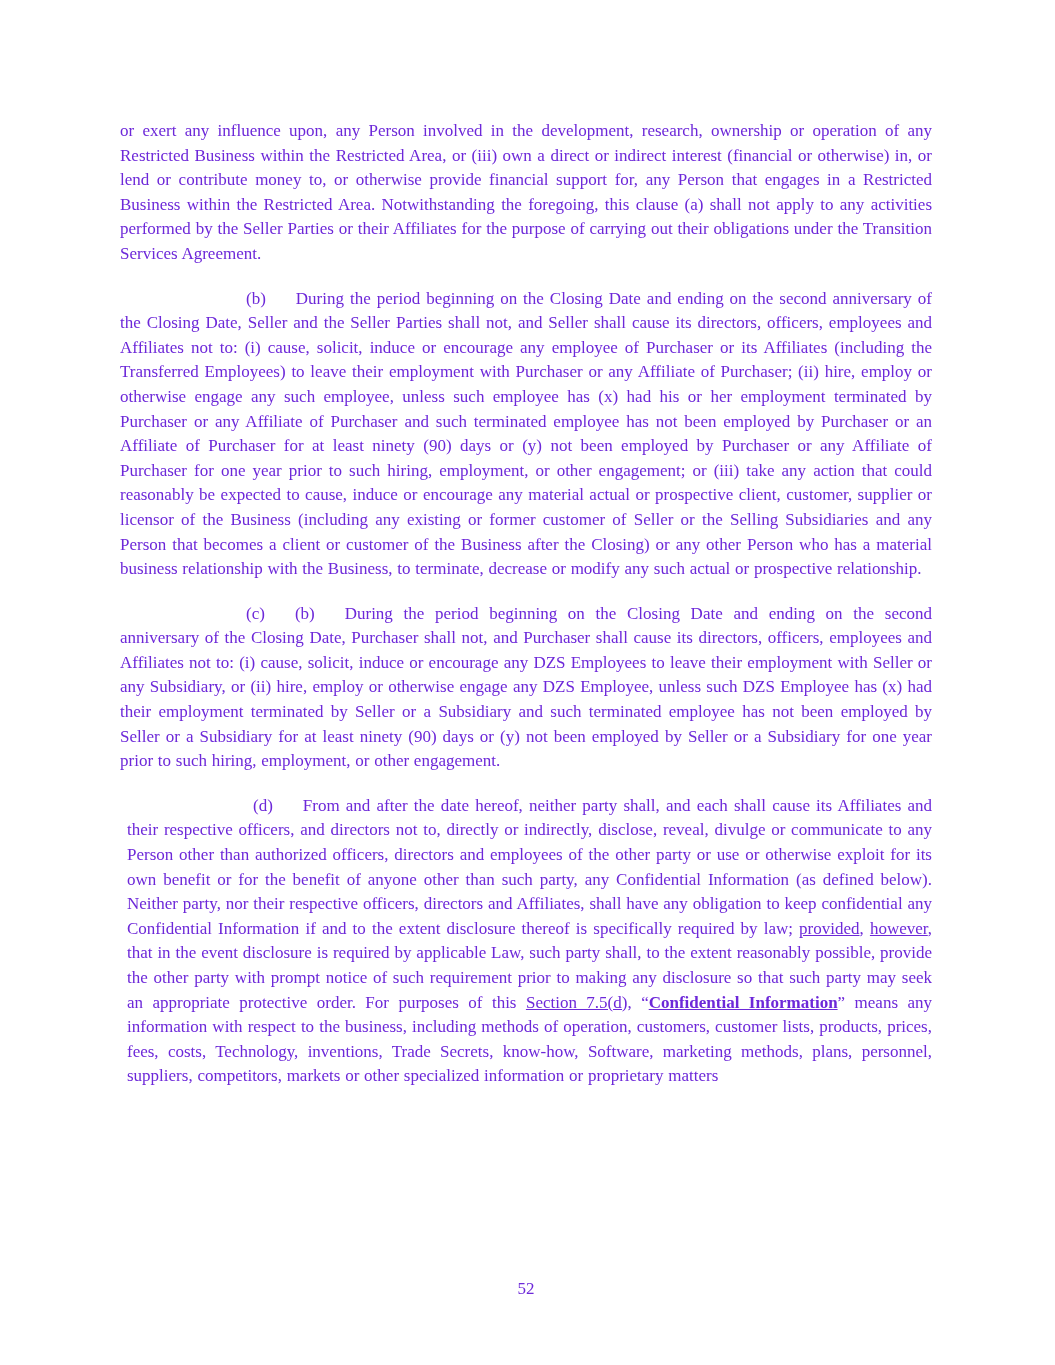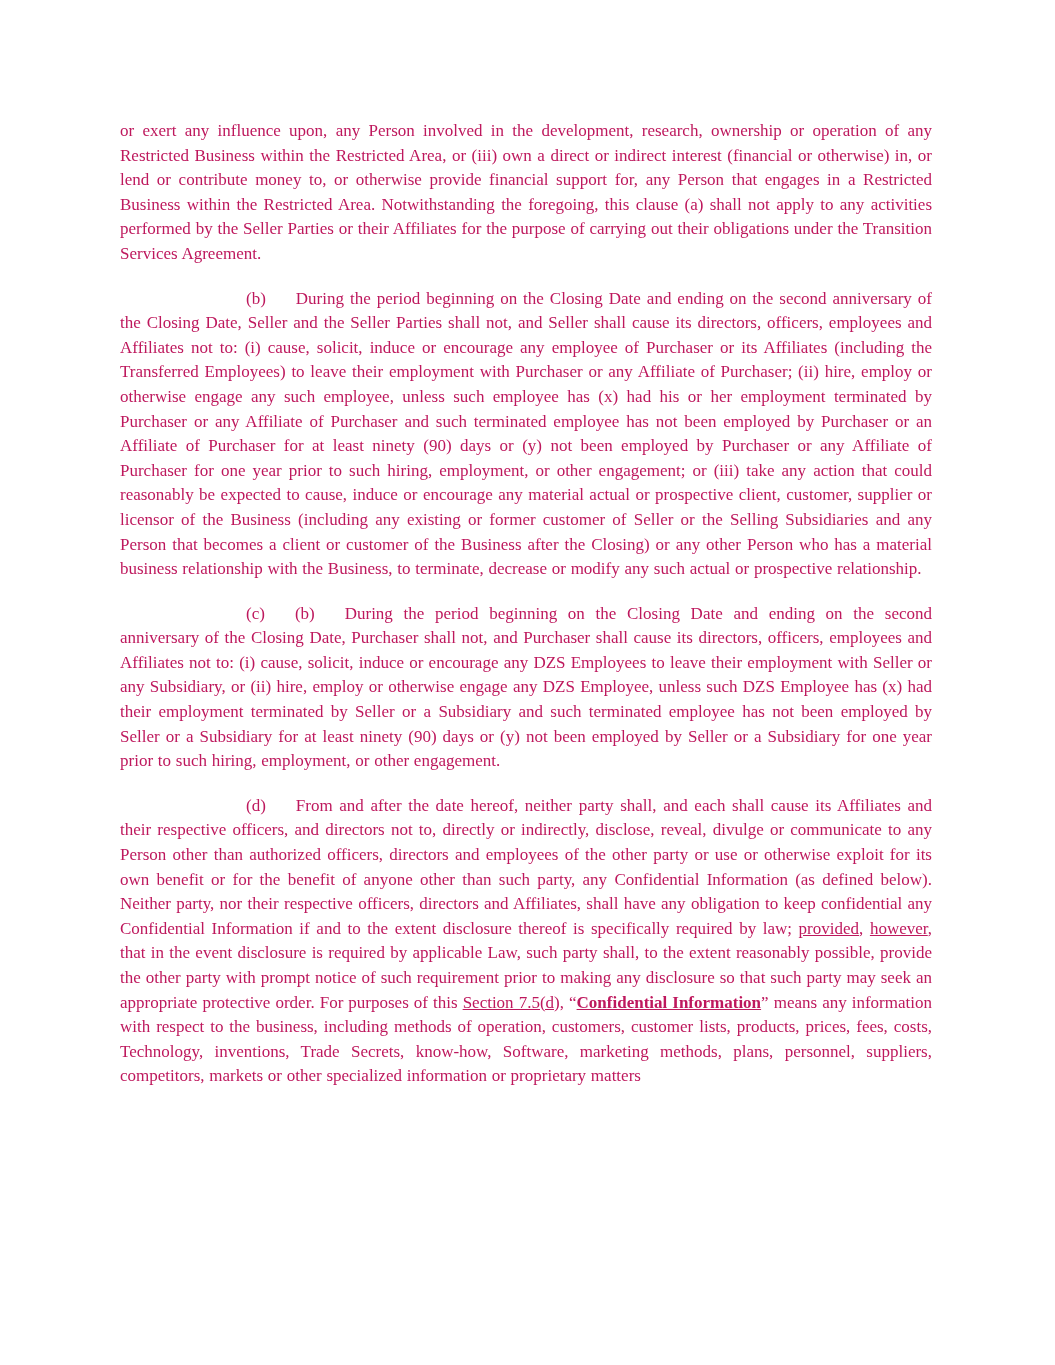--- a/index.html
+++ b/index.html
@@ -5,21 +5,21 @@
   html, body {
     margin: 0;
     padding: 0;
     background: #ffffff;
   }
   .page {
     position: relative;
     width: 1055px;
     height: 1365px;
     background: #ffffff;
-    color: #be185d;
+    color: #6d28d9;
     font-family: "Liberation Serif", "DejaVu Serif", serif;
     overflow: hidden;
   }
   .text-block {
     position: absolute;
     left: 120px;
     top: 119px;
     width: 812px;
   }
   .para {
@@ -28,20 +28,21 @@
     text-align: justify;
     margin: 0 0 20px 0;
     word-spacing: 0.5px;
   }
   .para.indented {
     text-indent: 126px;
     font-family: Liberation Serif, serif;
   }
   .para:last-child {
     margin-bottom: 0;
+    margin-left: 7px;
   }
   .run-u { text-decoration: underline; }
   .run-b { font-weight: bold; }
   .tab {
     display: inline-block;
     width: 30px;
   }
   .page-number {
     position: absolute;
     left: 0;
@@ -55,13 +56,14 @@
 </head>
 <body>
 
 <div class="page">
   <div class="text-block">
     <div class="para"><span>or exert any influence upon, any Person involved in the development, research, ownership or operation of any Restricted Business within the Restricted Area, or (iii) own a direct or indirect interest (financial or otherwise) in, or lend or contribute money to, or otherwise provide financial support for, any Person that engages in a Restricted Business within the Restricted Area. Notwithstanding the foregoing, this clause (a) shall not apply to any activities performed by the Seller Parties or their Affiliates for the purpose of carrying out their obligations under the Transition Services Agreement.</span></div>
     <div class="para indented"><span>(b)</span><span class="tab"></span><span>During the period beginning on the Closing Date and ending on the second anniversary of the Closing Date, Seller and the Seller Parties shall not, and Seller shall cause its directors, officers, employees and Affiliates not to:  (i) cause, solicit, induce or encourage any employee of Purchaser or its Affiliates (including the Transferred Employees) to leave their employment with Purchaser or any Affiliate of Purchaser; (ii) hire, employ or otherwise engage any such employee, unless such employee has (x) had his or her employment terminated by Purchaser or any Affiliate of Purchaser and such terminated employee has not been employed by Purchaser or an Affiliate of Purchaser for at least ninety (90) days or (y) not been employed by Purchaser or any Affiliate of Purchaser for one year prior to such hiring, employment, or other engagement; or (iii) take any action that could reasonably be expected to cause, induce or encourage any material actual or prospective client, customer, supplier or licensor of the Business (including any existing or former customer of Seller or the Selling Subsidiaries and any Person that becomes a client or customer of the Business after the Closing) or any other Person who has a material business relationship with the Business, to terminate, decrease or modify any such actual or prospective relationship.</span></div>
     <div class="para indented"><span>(c)</span><span class="tab"></span><span>(b)</span><span class="tab"></span><span>During the period beginning on the Closing Date and ending on the second anniversary of the Closing Date, Purchaser shall not, and Purchaser shall cause its directors, officers, employees and Affiliates not to:  (i) cause, solicit, induce or encourage any DZS Employees to leave their employment with Seller or any Subsidiary, or (ii) hire, employ or otherwise engage any DZS Employee, unless such DZS Employee has (x) had their employment terminated by Seller or a Subsidiary and such terminated employee has not been employed by Seller or a Subsidiary for at least ninety (90) days or (y) not been employed by Seller or a Subsidiary for one year prior to such hiring, employment, or other engagement.</span></div>
     <div class="para indented"><span>(d)</span><span class="tab"></span><span>From and after the date hereof, neither party shall, and each shall cause its Affiliates and their respective officers, and directors not to, directly or indirectly, disclose, reveal, divulge or communicate to any Person other than authorized officers, directors and employees of the other party or use or otherwise exploit for its own benefit or for the benefit of anyone other than such party, any Confidential Information (as defined below).  Neither party, nor their respective officers, directors and Affiliates, shall have any obligation to keep confidential any Confidential Information if and to the extent disclosure thereof is specifically required by law; </span><span class="run-u">provided</span><span>, </span><span class="run-u">however</span><span>, that in the event disclosure is required by applicable Law, such party shall, to the extent reasonably possible, provide the other party with prompt notice of such requirement prior to making any disclosure so that such party may seek an appropriate protective order. For purposes of this </span><span class="run-u">Section 7.5(d),</span><span> “</span><span class="run-u run-b">Confidential Information</span><span>” means any information with respect to the business, including methods of operation, customers, customer lists, products, prices, fees, costs, Technology, inventions, Trade Secrets, know-how, Software, marketing methods, plans, personnel, suppliers, competitors, markets or other specialized information or proprietary matters</span></div>
   </div>
+  <div class="page-number">52</div>
 </div>
 
 </body></html>

